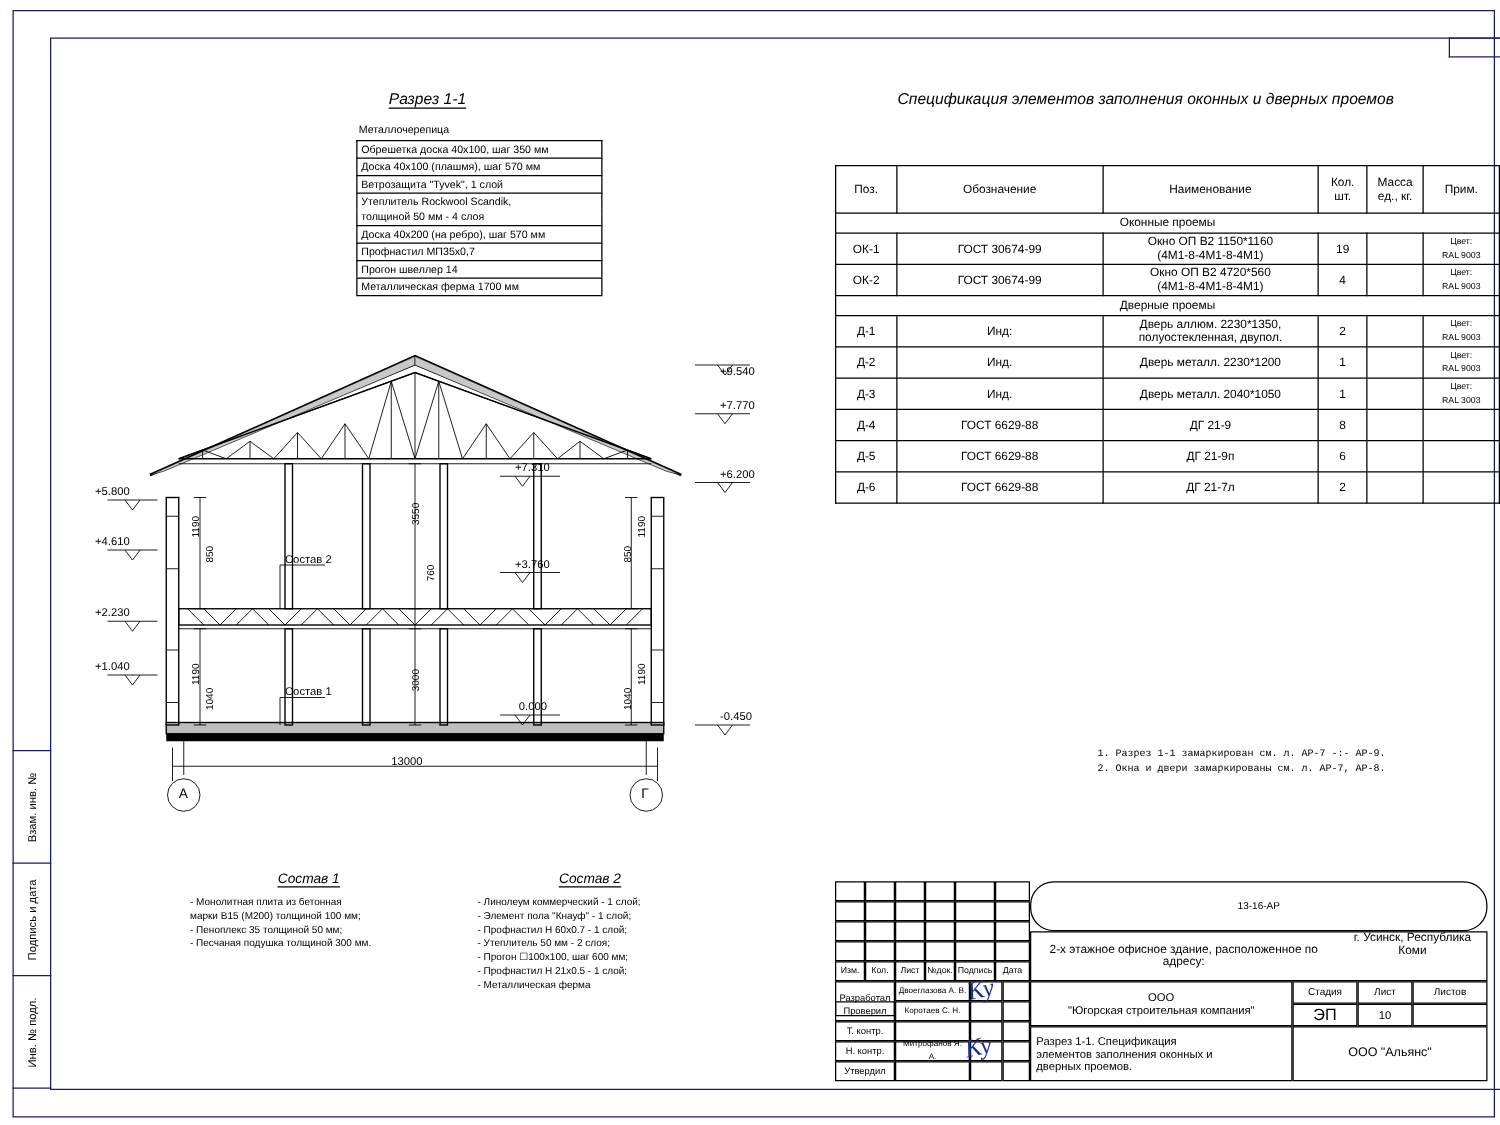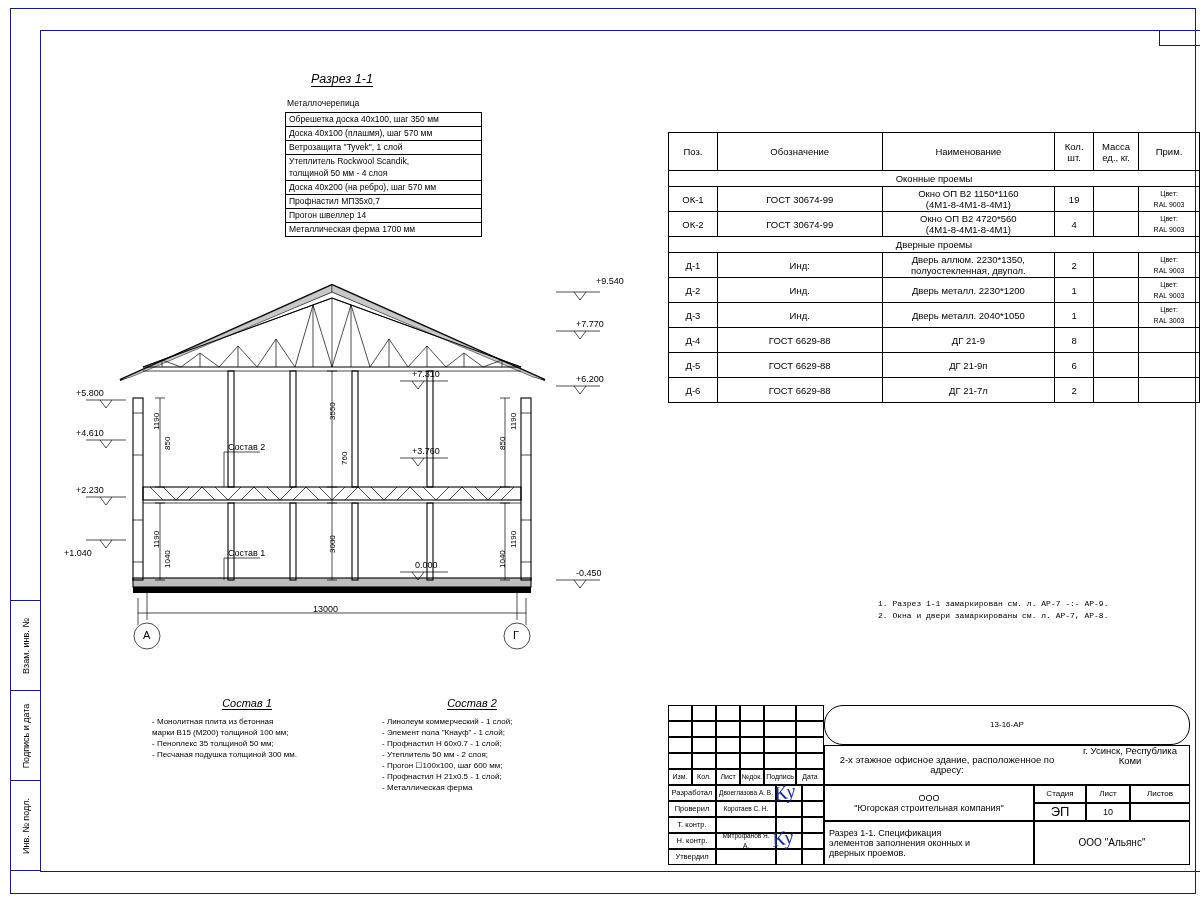--- a/index.html
+++ b/index.html
@@ -84,20 +84,21 @@
     </div>
     <div class="left-cell" style="top:90px;height:90px">
       <span>Подпись и дата</span>
     </div>
     <div class="left-cell" style="top:180px;height:90px">
       <span>Инв. № подл.</span>
     </div>
   </div>
 
   <div class="t ttl underline" style="left:311px;top:72px;">Разрез 1-1</div>
+  <div class="t ttl" style="left:718px;top:72px;">Спецификация элементов заполнения оконных и дверных проемов</div>
 
   <div class="layers">
     <div class="cap">Металлочерепица</div>
     <div class="row">Обрешетка доска 40х100, шаг 350 мм</div>
     <div class="row">Доска 40х100 (плашмя), шаг 570 мм</div>
     <div class="row">Ветрозащита "Tyvek", 1 слой</div>
     <div class="row" style="border-bottom:none;padding-bottom:0">Утеплитель Rockwool Scandik,</div>
     <div class="row" style="border-top:none">толщиной 50 мм - 4 слоя</div>
     <div class="row">Доска 40х200 (на ребро), шаг 570 мм</div>
     <div class="row">Профнастил МП35х0,7</div>
@@ -405,23 +406,23 @@
     <circle cx="147" cy="636" r="13" class="ln thin"></circle>
     <circle cx="517" cy="636" r="13" class="ln thin"></circle>
   </svg>
 
   <div class="t lbl" style="left:228px;top:442px;">Состав 2</div>
   <div class="t lbl" style="left:228px;top:548px;">Состав 1</div>
 
   <div class="t lbl" style="left:76px;top:388px;">+5.800</div>
   <div class="t lbl" style="left:76px;top:428px;">+4.610</div>
   <div class="t lbl" style="left:76px;top:485px;">+2.230</div>
-  <div class="t lbl" style="left:64px;top:528px;margin-top:20px;">+1.040</div>
-
-  <div class="t lbl" style="left:576px;top:276px;margin-left:20px;">+9.540</div>
+  <div class="t lbl" style="left:76px;top:528px;">+1.040</div>
+
+  <div class="t lbl" style="left:576px;top:292px;">+9.540</div>
   <div class="t lbl" style="left:576px;top:319px;">+7.770</div>
   <div class="t lbl" style="left:576px;top:374px;">+6.200</div>
   <div class="t lbl" style="left:576px;top:568px;">-0.450</div>
 
   <div class="t lbl" style="left:412px;top:369px;">+7.310</div>
   <div class="t lbl" style="left:412px;top:446px;">+3.760</div>
   <div class="t lbl" style="left:415px;top:560px;">0.000</div>
 
   <div class="t vert" style="left:152px;top:430px;transform:rotate(-90deg);transform-origin:left top;">1190</div>
   <div class="t vert" style="left:163px;top:450px;transform:rotate(-90deg);transform-origin:left top;">850</div>
@@ -494,21 +495,21 @@
     <div class="cell" style="left:96px;top:48px;width:32px;height:16px"></div>
     <div class="cell" style="left:128px;top:48px;width:28px;height:16px"></div>
 
     <div class="cell" style="left:0;top:64px;width:24px;height:16px;font-size:7px">Изм.</div>
     <div class="cell" style="left:24px;top:64px;width:24px;height:16px;font-size:7px">Кол.</div>
     <div class="cell" style="left:48px;top:64px;width:24px;height:16px;font-size:7px">Лист</div>
     <div class="cell" style="left:72px;top:64px;width:24px;height:16px;font-size:7px">№док.</div>
     <div class="cell" style="left:96px;top:64px;width:32px;height:16px;font-size:7px">Подпись</div>
     <div class="cell" style="left:128px;top:64px;width:28px;height:16px;font-size:7px">Дата</div>
 
-    <div class="cell lft" style="left:0;top:80px;width:48px;height:16px;font-size:7.5px">Разработал</div>
+    <div class="cell lft" style="left:0;top:80px;width:48px;height:28px;font-size:7.5px">Разработал</div>
     <div class="cell" style="left:48px;top:80px;width:60px;height:16px;font-size:6.5px">Двоеглазова А. В.</div>
     <div class="cell" style="left:108px;top:80px;width:26px;height:16px"></div>
     <div class="cell" style="left:134px;top:80px;width:22px;height:16px"></div>
 
     <div class="cell lft" style="left:0;top:96px;width:48px;height:16px;font-size:7.5px">Проверил</div>
     <div class="cell" style="left:48px;top:96px;width:60px;height:16px;font-size:6.5px">Коротаев С. Н.</div>
     <div class="cell" style="left:108px;top:96px;width:26px;height:16px"></div>
     <div class="cell" style="left:134px;top:96px;width:22px;height:16px"></div>
 
     <div class="cell lft" style="left:0;top:112px;width:48px;height:16px;font-size:7.5px">Т. контр.</div>

